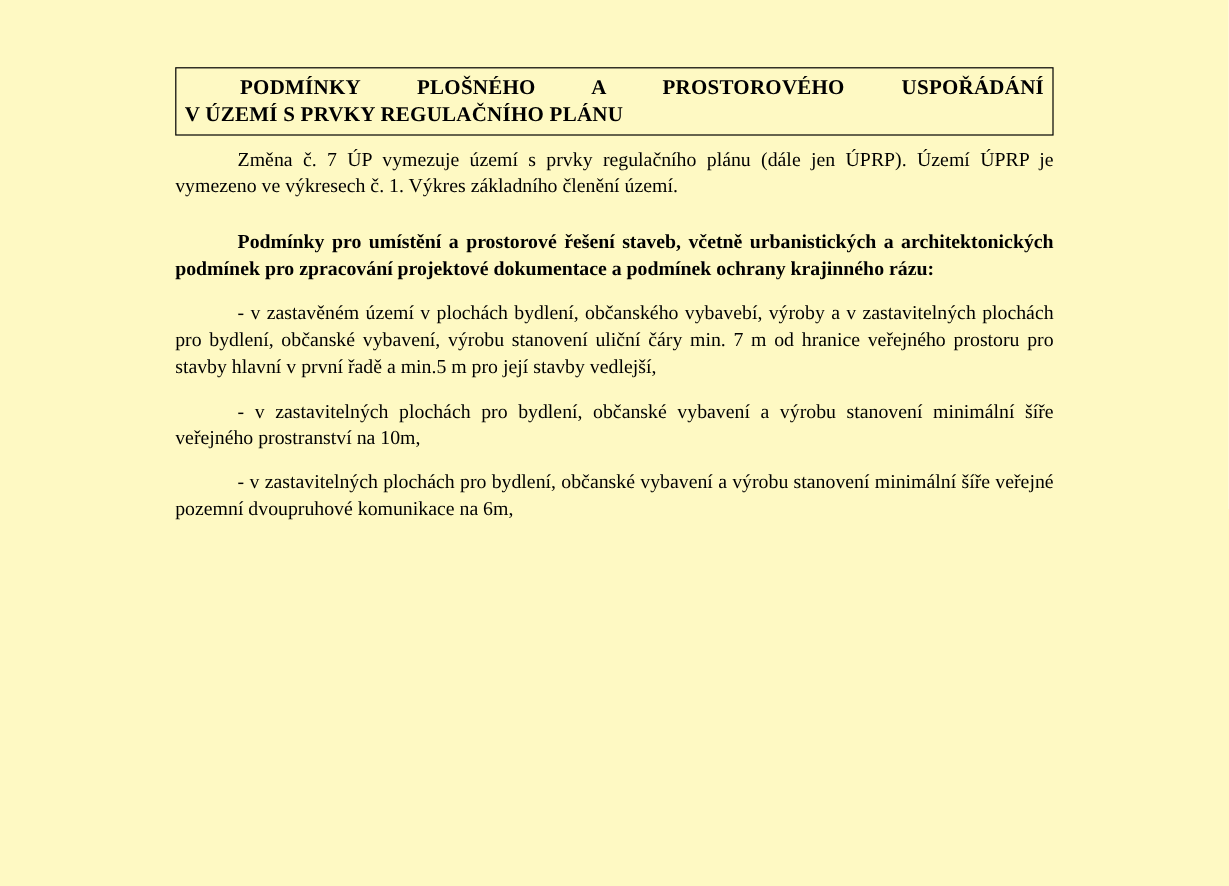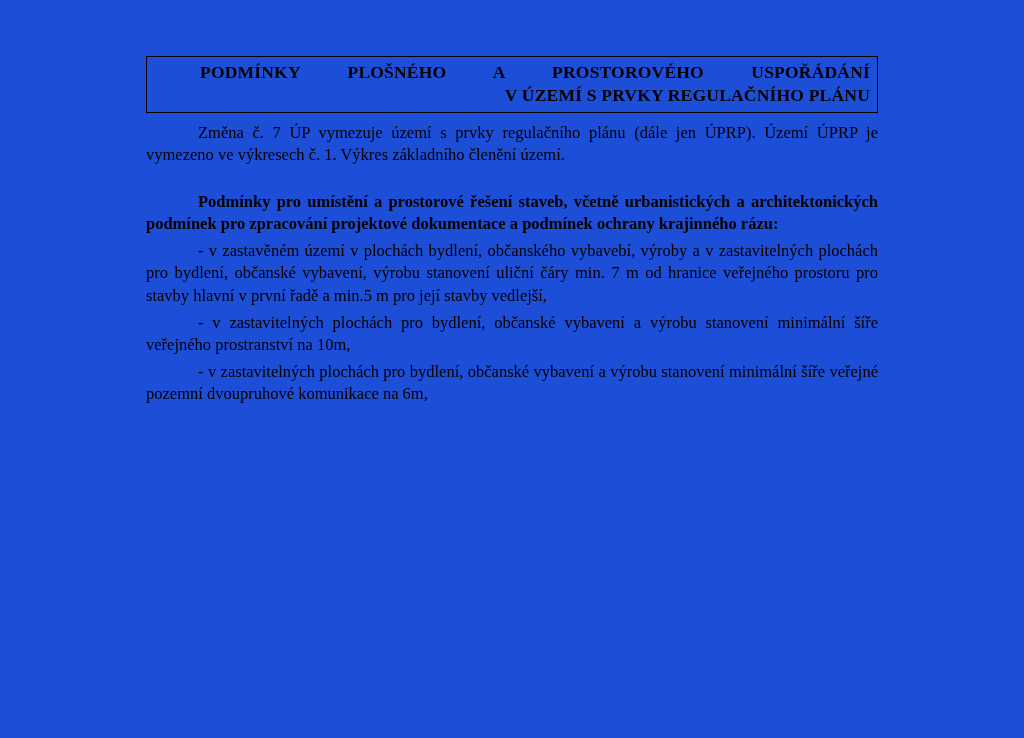--- a/index.html
+++ b/index.html
@@ -11,21 +11,21 @@
     width: 1024px;
     height: 738px;
     font-family: "Liberation Serif", serif;
     color: #000000;
     overflow: hidden;
   }
   .page {
     position: relative;
     width: 1024px;
     height: 738px;
-    background: #1d4ed8;
+    background: #fef9c3;
   }
   .doc-body {
     position: absolute;
     left: 146px;
     top: 56px;
     width: 732px;
   }
   .title-box {
     border: 1px solid #000000;
     padding: 4px 7px 5px 7px;
@@ -36,21 +36,21 @@
     font-weight: bold;
     line-height: 1.3;
     letter-spacing: 0.2px;
   }
   .title-line-1 {
     text-align: justify;
     text-align-last: justify;
     padding-left: 46px;
   }
   .title-line-2 {
-    text-align: right;
+    text-align: left;
   }
   p {
     margin: 0;
     font-size: 16.5px;
     line-height: 1.37;
     text-align: justify;
   }
   .para {
     margin-top: 9px;
   }
@@ -59,21 +59,21 @@
   }
   .bold {
     font-weight: bold;
     margin-top: 24px;
   }
   .gap-before {
     margin-top: 26px;
   }
   .bullet-para {
     text-indent: 52px;
-    margin-top: 4px;
+    margin-top: 14px;
   }
 </style>
 </head>
 <body>
 
 <div class="page">
   <div class="doc-body">
 
     <div class="title-box">
       <div class="title-line title-line-1">PODMÍNKY PLOŠNÉHO A PROSTOROVÉHO USPOŘÁDÁNÍ</div>

